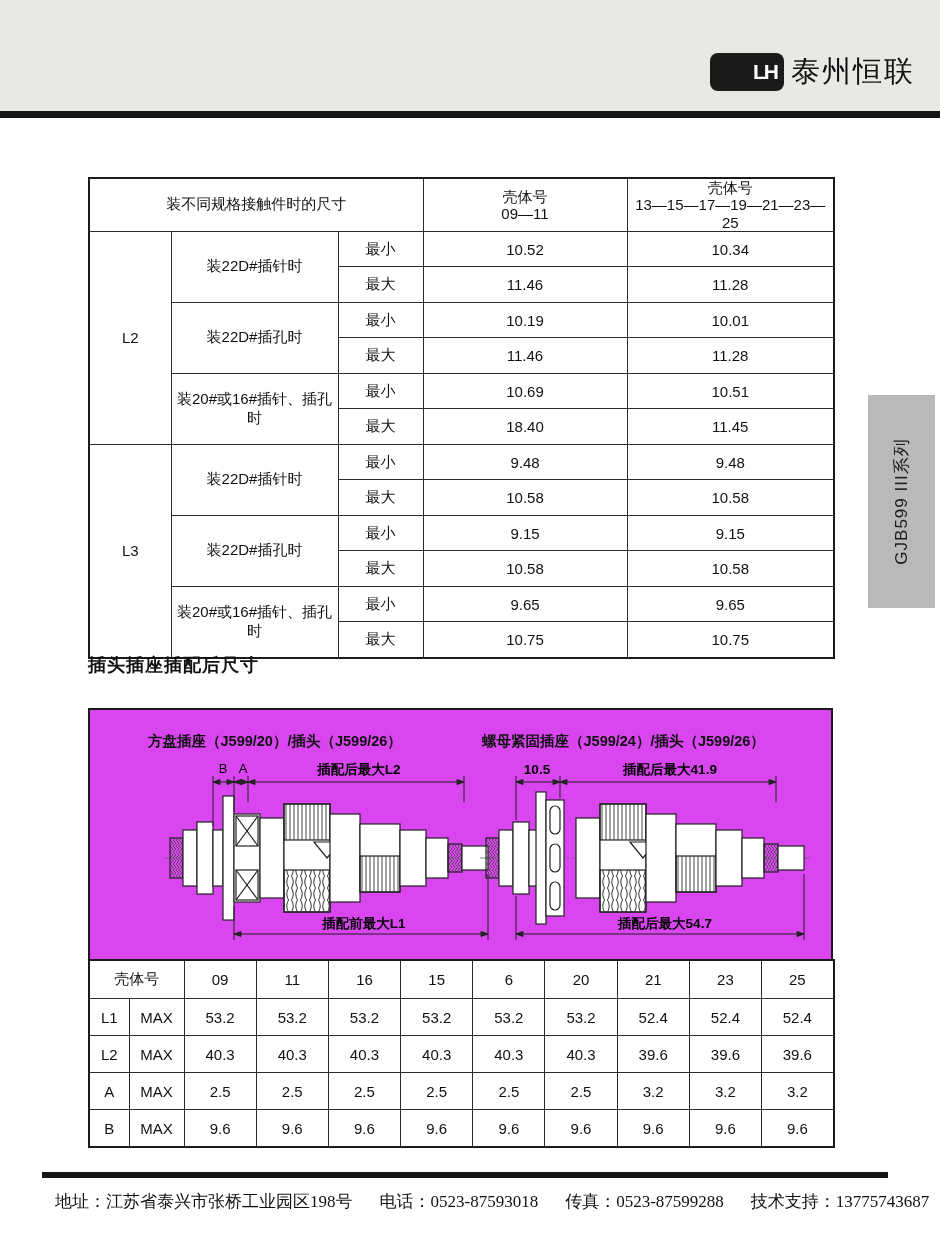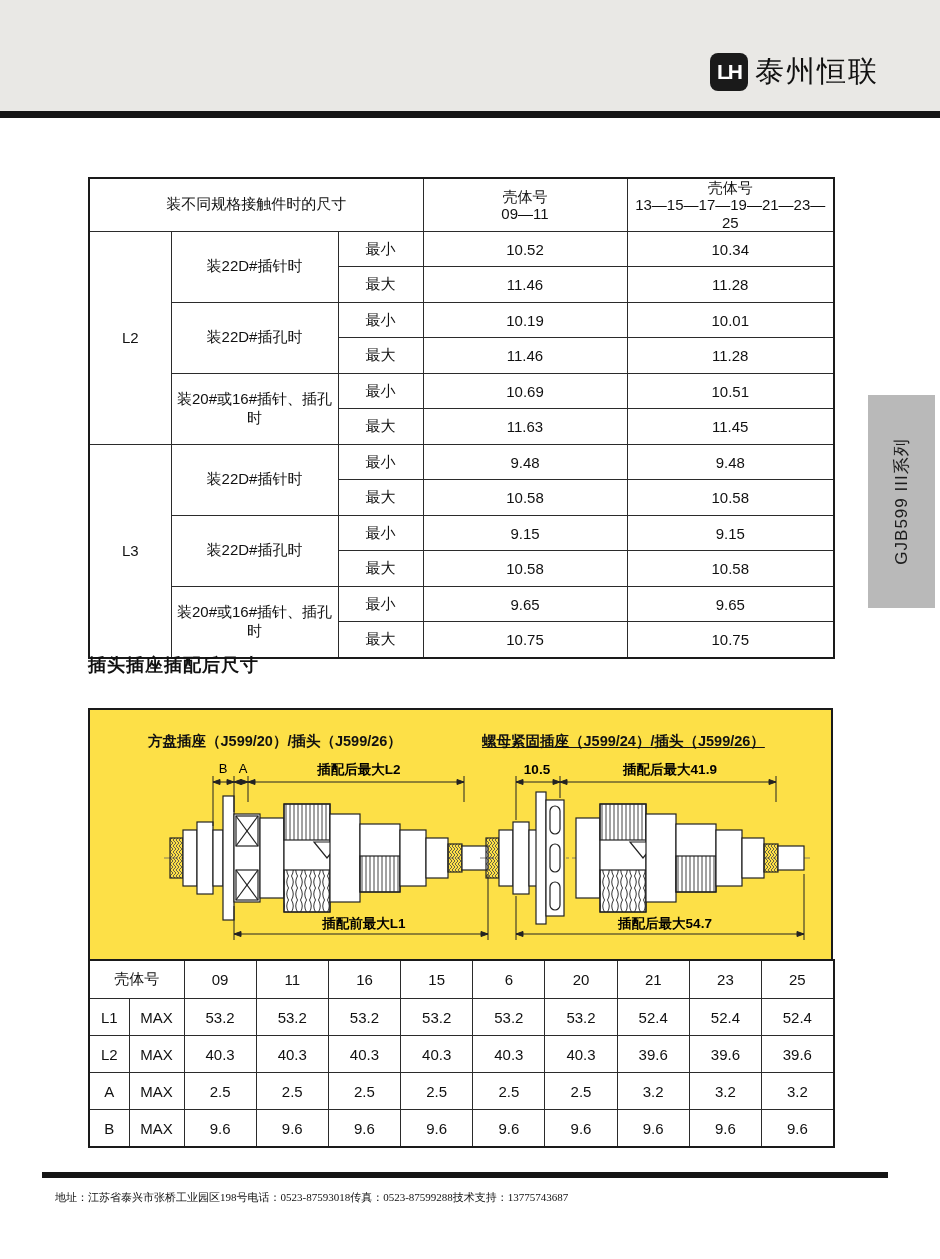--- a/index.html
+++ b/index.html
@@ -6,21 +6,21 @@
   .page{position:relative;width:940px;height:1259px;background:#ffffff;overflow:hidden;
         font-family:"Liberation Sans","DejaVu Sans",sans-serif;color:#111;}
 
   
   .band{position:absolute;left:0;top:0;width:940px;height:111px;background:#e9e8e5;}
   .rule-top{position:absolute;left:0;top:111px;width:940px;height:7px;background:#151515;}
   .slogan{position:absolute;left:92px;top:70px;font-family:"Liberation Serif","DejaVu Serif",serif;
           font-weight:bold;font-size:23px;letter-spacing:1.5px;white-space:nowrap;}
   .logo{position:absolute;left:710px;top:52px;display:flex;align-items:center;gap:7px;}
   .logo-mark{width:38px;height:38px;background:#1a1a1a;border-radius:8px;color:#fff;display:flex;
-             align-items:center;justify-content:center;font-weight:bold;font-size:21px;letter-spacing:-2px;}
+             align-items:center;justify-content:center;font-weight:bold;font-size:21px;letter-spacing:-2px;padding-left:36px;}
   .logo-text{font-size:29px;font-weight:normal;letter-spacing:2px;white-space:nowrap;}
 
   
   table{border-collapse:collapse;table-layout:fixed;}
   .t1{position:absolute;left:88px;top:177px;width:745px;border:2px solid #1a1a1a;}
   .t1 td{border:1px solid #2b2b2b;text-align:center;vertical-align:middle;font-size:15px;padding:0;
          background:#fff;}
   .t1 .hdr td{height:38px;font-size:15px;}
   .t1 .r td{height:34.5px;}
   .hdr2{line-height:1.15;}
@@ -30,31 +30,31 @@
   .t2 .r td{height:36px;margin-top:32px;}
 
   
   .tab{position:absolute;left:868px;top:395px;width:67px;height:213px;background:#b9b9b9;
        display:flex;align-items:center;justify-content:center;}
   .tab span{transform:rotate(-90deg);white-space:nowrap;font-size:17px;letter-spacing:1px;color:#1c1c1c;}
 
   
   .sec-title{position:absolute;left:88px;top:653px;font-size:18px;font-weight:bold;letter-spacing:1px;}
   .figbox{position:absolute;left:88px;top:708px;width:745px;height:253px;border:2px solid #1a1a1a;
-          box-sizing:border-box;background:#fde047;text-align:right;}
+          box-sizing:border-box;background:#d946ef;text-align:right;}
   .cap{position:absolute;top:22px;font-size:14.5px;font-weight:bold;white-space:nowrap;}
   .cap-left{left:58px;}
-  .cap-right{left:392px;text-decoration:underline;}
+  .cap-right{left:392px;}
   .fig-svg-left{position:absolute;left:74px;top:46px;}
   .fig-svg-right{position:absolute;left:390px;top:46px;}
 
   
   .rule-bot{position:absolute;left:42px;top:1172px;width:846px;height:6px;background:#151515;}
-  .footer{position:absolute;left:55px;top:1190px;display:flex;
-          font-family:"Liberation Serif","DejaVu Serif",serif;font-size:11px;white-space:nowrap;}
+  .footer{position:absolute;left:55px;top:1190px;display:flex;gap:27px;
+          font-family:"Liberation Serif","DejaVu Serif",serif;font-size:17px;white-space:nowrap;}
   svg text{font-family:"Liberation Sans","DejaVu Sans",sans-serif;}
 </style>
 </head>
 <body>
 
 <div class="page">
 
   <div class="band"></div>
   <div class="logo">
     <div class="logo-mark">LH</div>
@@ -107,21 +107,21 @@
       <td>11.28</td>
     </tr>
     <tr class="r">
       <td rowspan="2">装20#或16#插针、插孔时</td>
       <td>最小</td>
       <td>10.69</td>
       <td>10.51</td>
     </tr>
     <tr class="r">
       <td>最大</td>
-      <td>11.63</td>
+      <td>18.40</td>
       <td>11.45</td>
     </tr>
 
     <tr class="r">
       <td rowspan="6">L3</td>
       <td rowspan="2">装22D#插针时</td>
       <td>最小</td>
       <td>9.48</td>
       <td>9.48</td>
     </tr>

